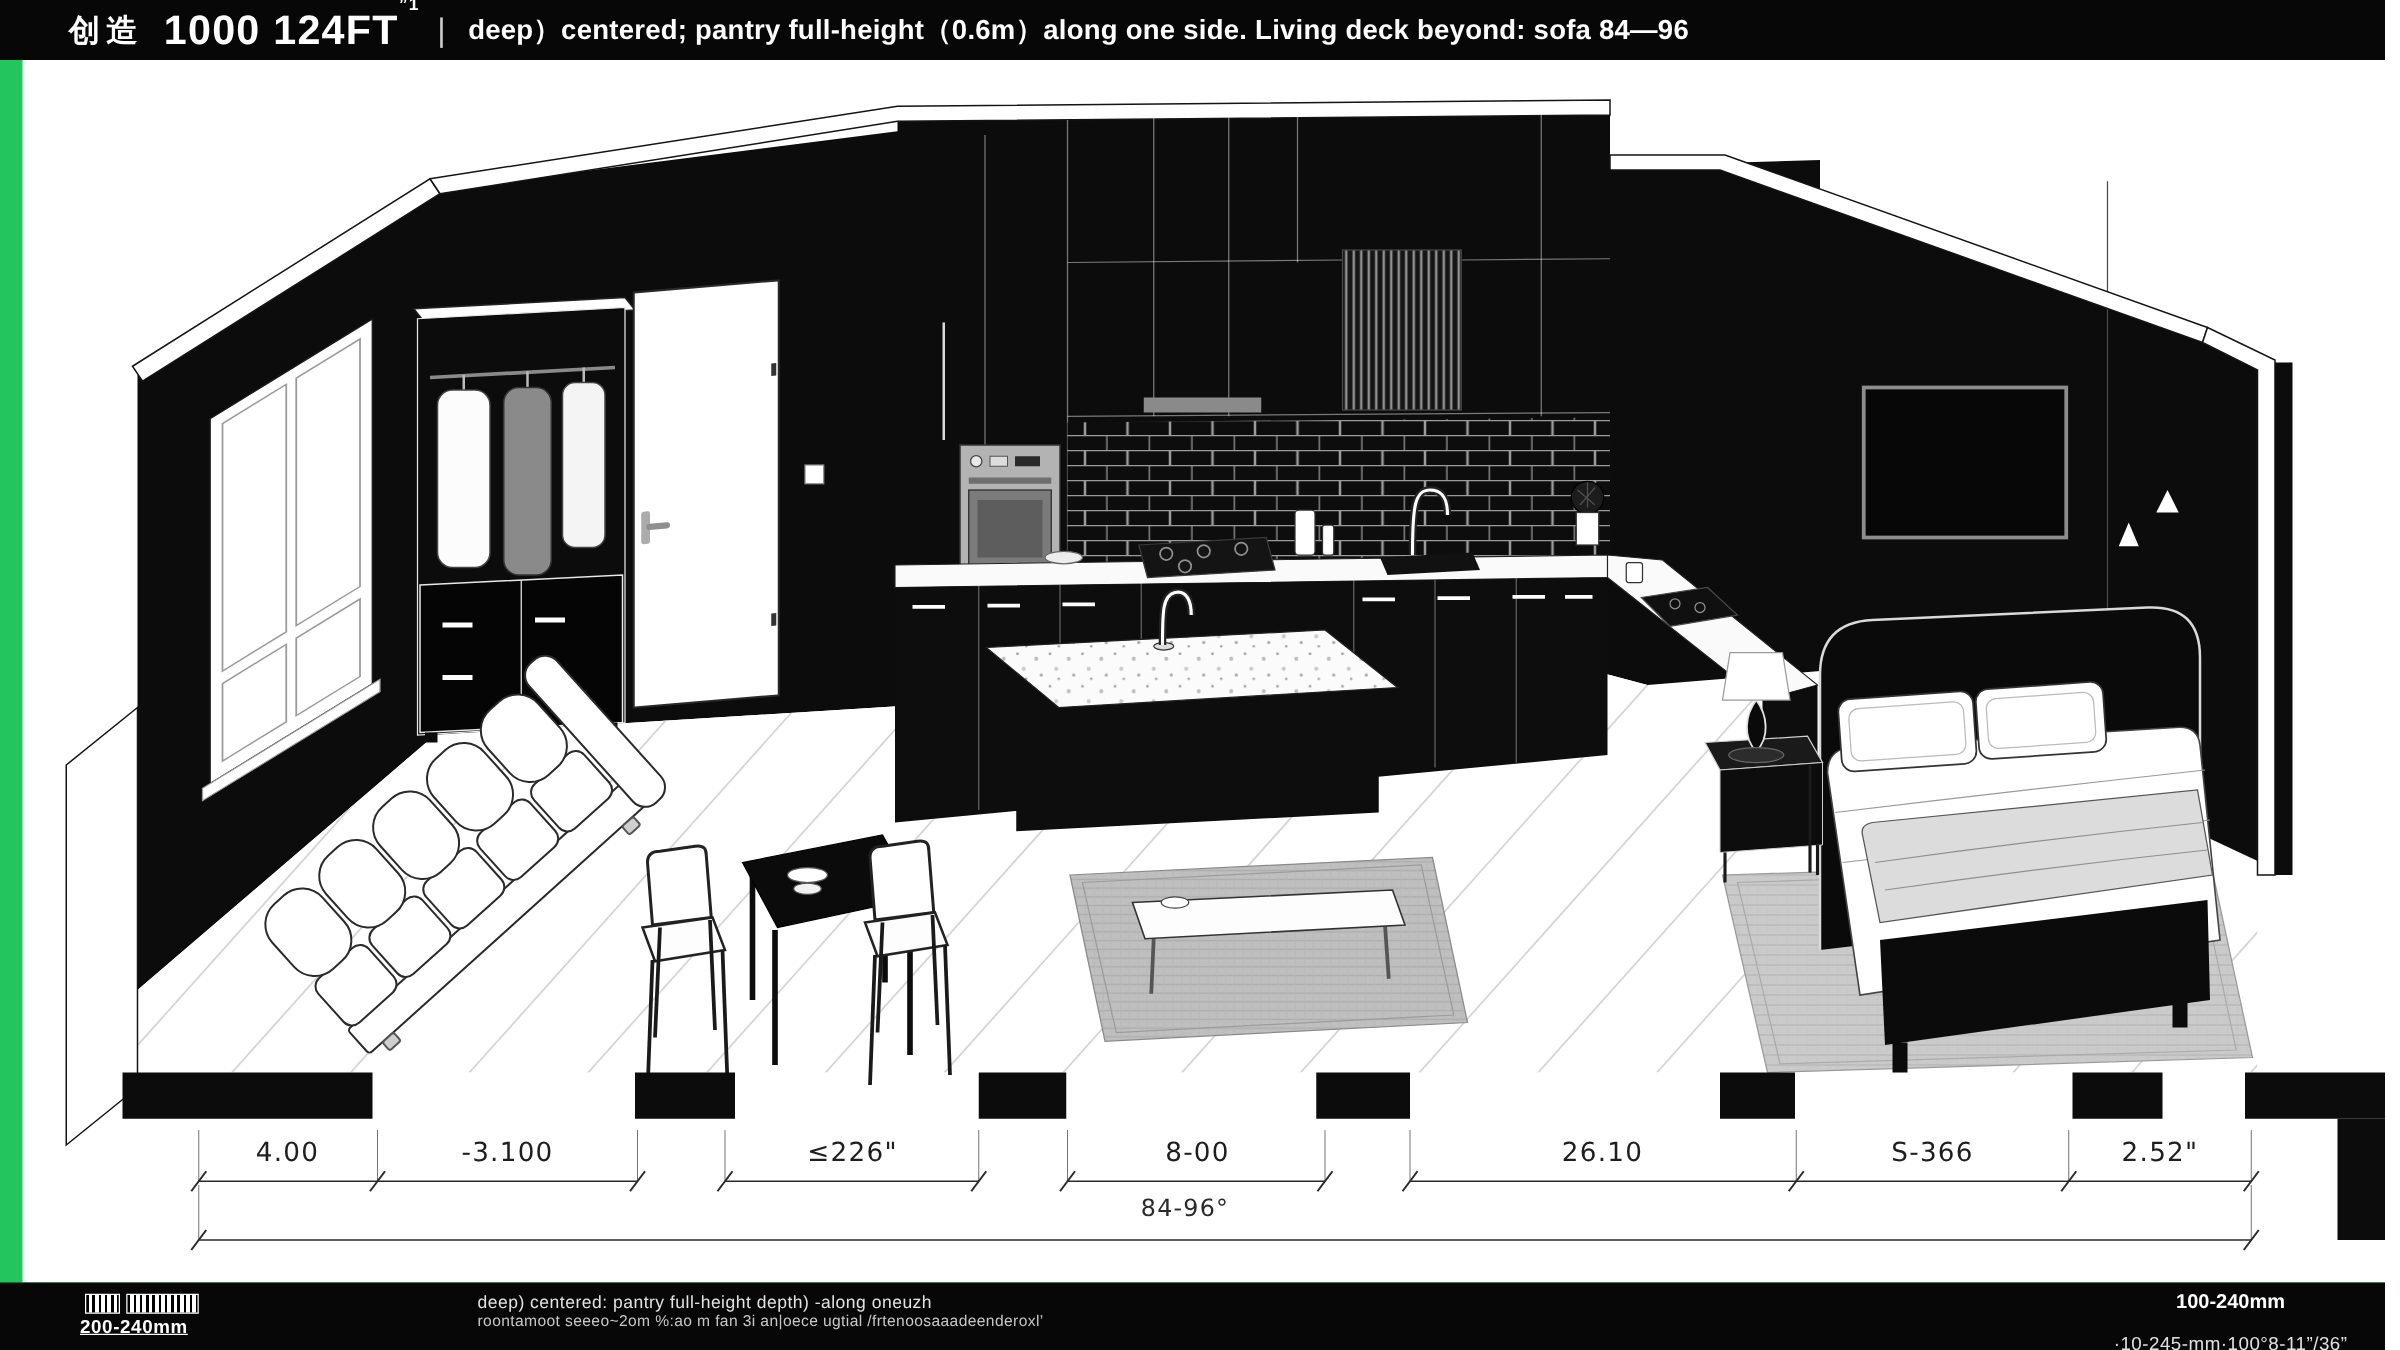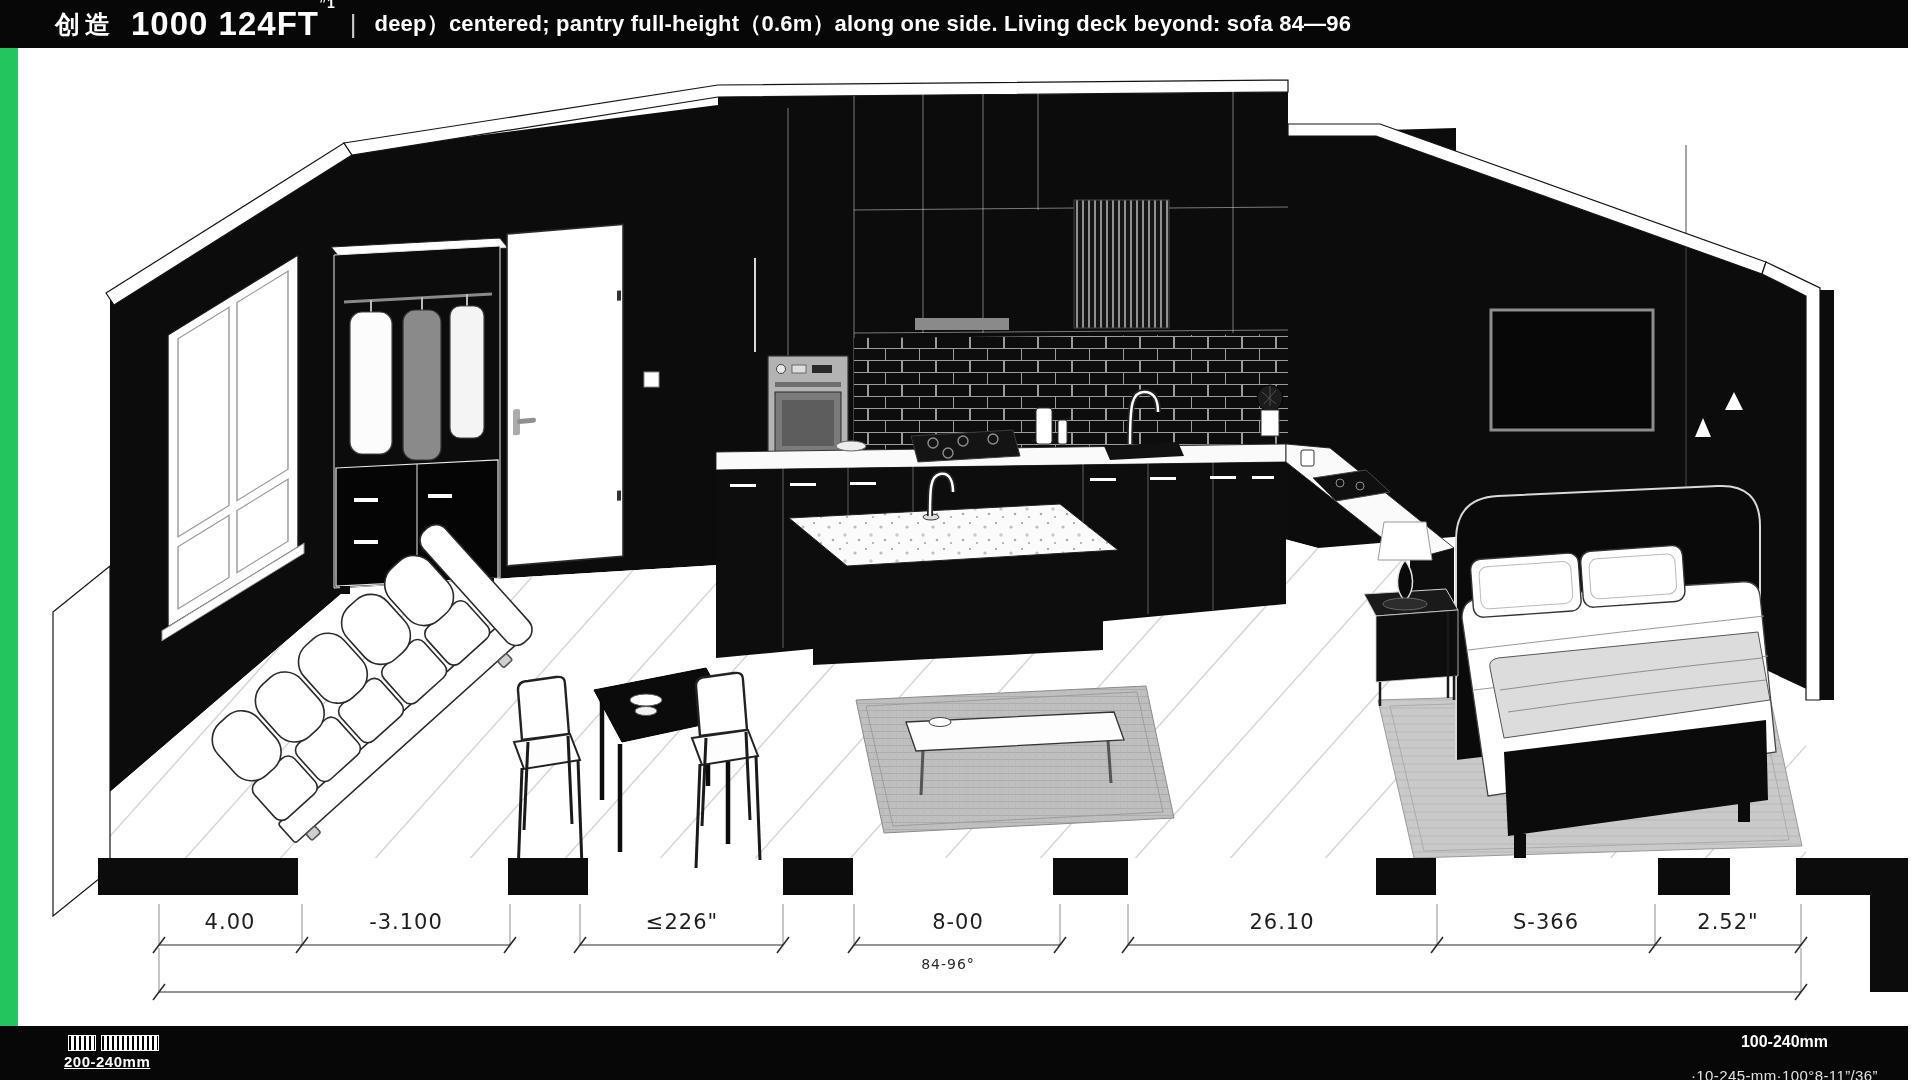--- a/index.html
+++ b/index.html
@@ -14,21 +14,21 @@
   .divider{font-size:26px;color:#c9c9c9;font-weight:300;margin:0 18px 0 14px;}
   .subtitle{font-size:22px;font-weight:600;letter-spacing:.2px;white-space:nowrap;}
   .ref{position:absolute;right:55px;top:0;height:48px;display:flex;align-items:center;color:#ededed;
        font-size:24px;letter-spacing:.5px;}
   .ref b{font-size:28px;margin-left:-5px;letter-spacing:-1px;color:#fff;}
   
   .canvas{position:absolute;top:48px;left:18px;width:1920px;height:978px;background:#fff;}
   .canvas svg{position:absolute;top:0;left:0;}
   .dim-label{position:absolute;width:140px;text-align:center;font-size:21px;color:#1e1e1e;
              font-family:"DejaVu Sans",sans-serif;letter-spacing:1px;}
-  .dim-label.sub{font-size:14px;color:#2a2a2a;}
+  .dim-label.sub{font-size:19px;color:#2a2a2a;}
   
   .footer{position:absolute;left:0;bottom:0;width:1920px;height:54px;background:#070707;color:#fff;}
   .barcode{position:absolute;left:68px;top:9px;height:14px;display:flex;gap:5px;}
   .barcode span{display:block;height:100%;
     background:repeating-linear-gradient(90deg,#000 0 2px,#fff 2px 5px);
     border:1px solid #fff;}
   .bc1{width:26px;} .bc2{width:56px;}
   .scale-label{position:absolute;left:64px;top:27px;font-size:15px;font-weight:bold;letter-spacing:.5px;text-decoration:underline;}
   .stamp{position:absolute;left:162px;top:8px;border:2px solid #fff;padding:4px 12px;
          font-size:17px;font-weight:bold;letter-spacing:3px;white-space:nowrap;}
@@ -430,19 +430,23 @@
     <div class="dim-label" style="left:1640px;top:862px;">2.52"</div>
     <div class="dim-label sub" style="left:860px;top:908px;">84-96°</div>
   </div>
 
   <footer class="footer">
     <div class="barcode">
         <span class="bc1"></span>
         <span class="bc2"></span>
       </div>
     <div class="scale-label">200-240mm</div>
+    <div class="notes">
+      <div class="note1">deep) centered:  pantry full-height   depth) -along oneuzh</div>
+      <div class="note2">roontamoot seeeo~2om %:ao m fan 3i an|oece ugtial  /frtenoosaaadeenderoxl’</div>
+    </div>
     <div class="fright">
       <div class="fr1">100-240mm</div>
       <div class="fr2">·10-245-mm·100°8-11”/36”</div>
     </div>
   </footer>
 
 </div>
 
 </body></html>

